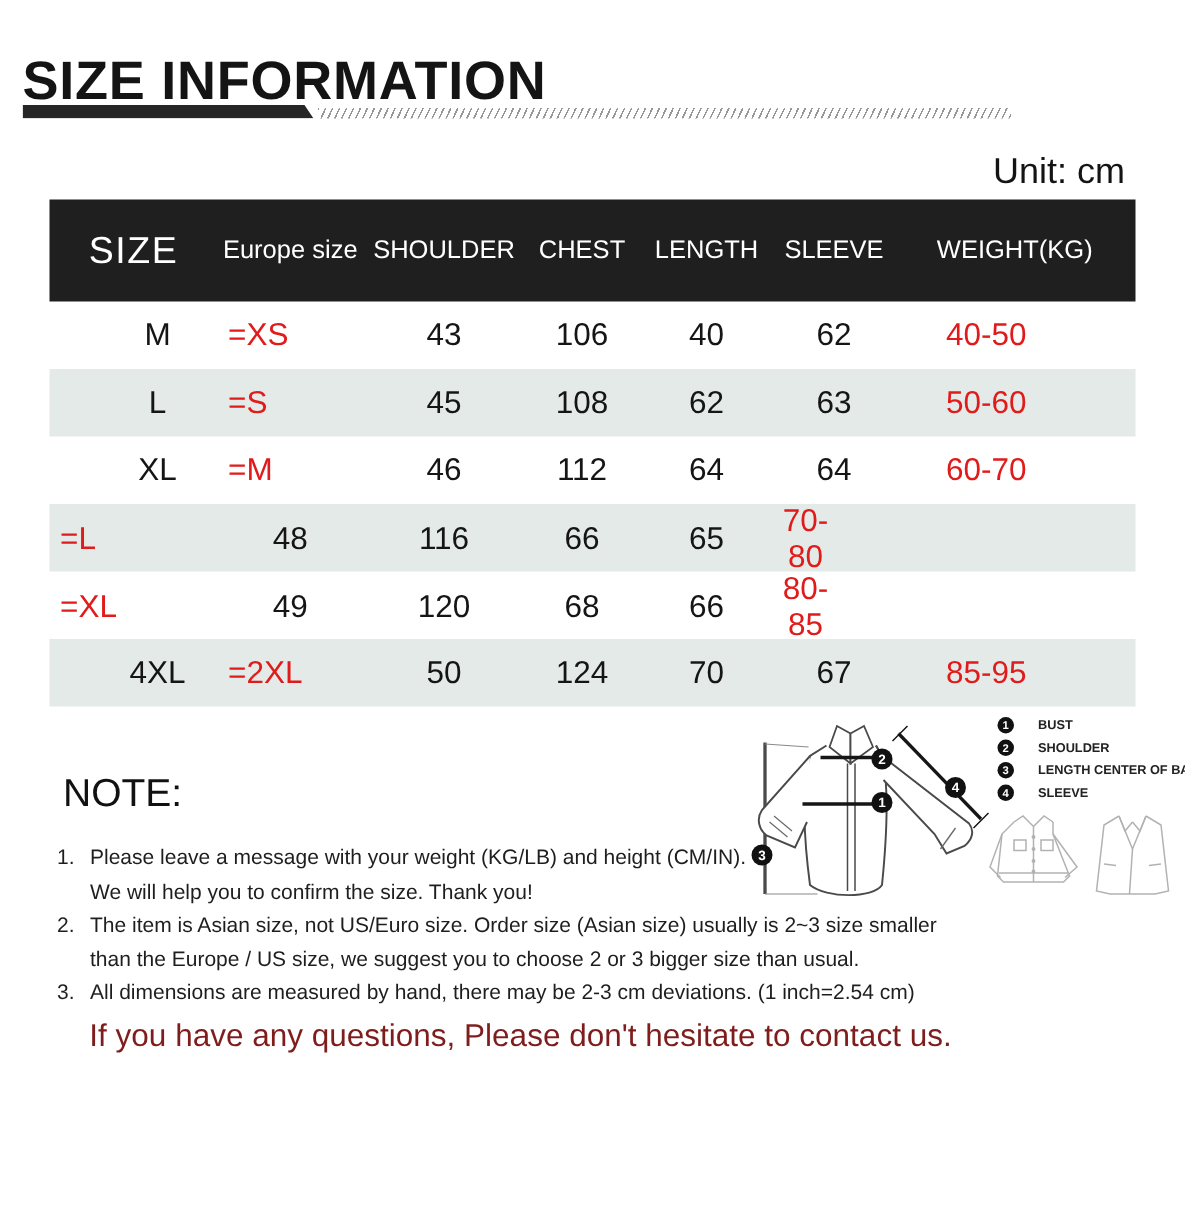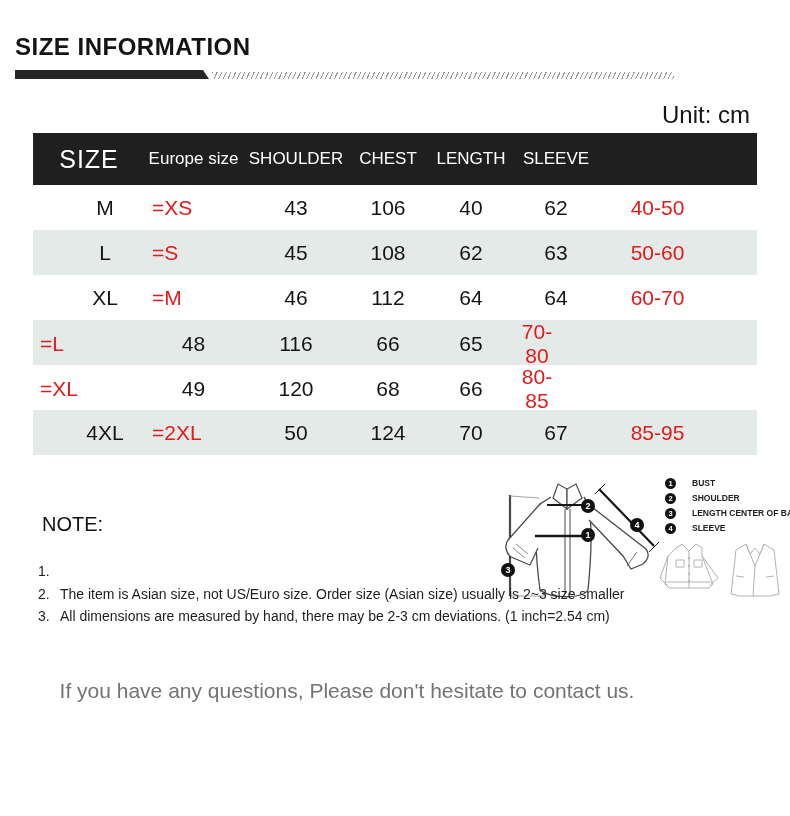--- a/index.html
+++ b/index.html
@@ -1,34 +1,34 @@
 <!DOCTYPE html>
 <html><head>
 <meta charset="utf-8">
 <style>
   * { margin:0; padding:0; box-sizing:border-box; }
   html,body { background:#ffffff; }
   body { font-family:"Liberation Sans", sans-serif; }
   .page { position:relative; width:790px; height:816px; background:#fff; overflow:hidden; }
 
   
-  .title { position:absolute; left:15px; top:33px; font-size:24px; font-weight:600;
+  .title { position:absolute; left:15px; top:33px; font-size:36px; font-weight:600;
            letter-spacing:0.5px; color:#141414; }
   .title-bar { position:absolute; left:15px; top:70px; width:194px; height:9px; background:#262626;
                clip-path:polygon(0 0, calc(100% - 6px) 0, 100% 100%, 0 100%); }
   .title-hatch { position:absolute; left:212px; top:72px; width:462px; height:7px;
                  background:repeating-linear-gradient(115deg, #979797 0px, #979797 1px, transparent 1px, transparent 4.2px); }
 
   
   .unit { position:absolute; right:40px; top:101px; font-size:24px; color:#141414; }
 
   
   .size-table { position:absolute; left:33px; top:133px; width:724px; }
   .t-row { display:grid; grid-template-columns:112px 97px 108px 76px 90px 80px 161px; align-items:center; }
-  .t-head { height:52px; background:#1f1f1f; color:#ffffff; }
+  .t-head { height:68px; background:#1f1f1f; color:#ffffff; }
   .t-head .c { text-align:center; font-size:17px; }
   .t-head .c-size { font-size:25px; letter-spacing:1px; }
   .t-body .t-row { height:45px; font-size:21px; color:#151515; }
   .t-body .t-row:nth-child(even) { background:#e4eae7; }
   .c { text-align:center; }
   .c-sizeval { padding-left:32px; }
   .c-europe { text-align:left; padding-left:7px; color:#e01b1b; }
   .c-weight { color:#e01b1b; padding-right:38px; }
 
   
@@ -38,49 +38,50 @@
             font-size:9px; font-weight:bold; display:flex; align-items:center; justify-content:center;
             transform:translate(-50%,-50%); }
   .legend { position:absolute; left:185px; top:14px; width:125px; }
   .legend-item { display:flex; align-items:center; height:14px; margin-bottom:1px; }
   .legend-num { width:11px; height:11px; background:#111; color:#fff; border-radius:50%; font-size:7.5px;
                 font-weight:bold; display:flex; align-items:center; justify-content:center; flex:0 0 11px; }
   .legend-label { font-size:8.5px; font-weight:bold; color:#222; margin-left:16px; white-space:nowrap; }
   .jackets-svg { position:absolute; left:178px; top:74px; }
 
   
-  .note-heading { position:absolute; left:42px; top:513px; font-size:20px; font-weight:500; color:#111;text-align:center; }
+  .note-heading { position:absolute; left:42px; top:513px; font-size:26px; font-weight:500; color:#111;text-align:center; }
   .notes { position:absolute; left:38px; top:560px; width:660px; font-size:14px; line-height:22.5px; color:#1e1e1e; }
   .note-item { display:flex; }
   .note-num { flex:0 0 22px; }
   .note-line { white-space:nowrap; }
 
   
   .footer-contact { position:absolute; left:0; top:679px; width:694px; text-align:center;
-                    font-size:21px; color:#737373; }
+                    font-size:21px; color:#7f1d1d; }
 </style>
 </head>
 <body>
 
 <div class="page">
 
   <div class="title">SIZE INFORMATION</div>
   <div class="title-bar"></div>
   <div class="title-hatch"></div>
 
   <div class="unit">Unit: cm</div>
 
   <div class="size-table">
     <div class="t-row t-head">
       <div class="c c-size">SIZE</div>
       <div class="c">Europe size</div>
       <div class="c">SHOULDER</div>
       <div class="c">CHEST</div>
       <div class="c">LENGTH</div>
       <div class="c">SLEEVE</div>
+      <div class="c">WEIGHT(KG)</div>
     </div>
     <div class="t-body">
       <div class="t-row">
         <div class="c c-sizeval">M</div>
         <div class="c c-europe">=XS</div>
         <div class="c">43</div>
         <div class="c">106</div>
         <div class="c">40</div>
         <div class="c">62</div>
         <div class="c c-weight">40-50</div>
@@ -198,25 +199,30 @@
       <path d="M88,8 L92,18 L97,12 M106,8 L102,18 L97,12"></path>
       <path d="M97,30 L95,60"></path>
       <path d="M78,40 L86,41 M108,41 L116,40"></path>
     </svg>
   </div>
 
   <div class="note-heading">NOTE:</div>
   <div class="notes">
     <div class="note-item">
       <span class="note-num">1.</span>
+      <div>
+        <div class="note-line">Please leave a message with your weight (KG/LB) and height (CM/IN).</div>
+        <div class="note-line">We will help you to confirm the size. Thank you!</div>
+      </div>
     </div>
     <div class="note-item">
       <span class="note-num">2.</span>
       <div>
         <div class="note-line">The item is Asian size, not US/Euro size. Order size (Asian size) usually is  2~3 size smaller</div>
+        <div class="note-line">than the Europe / US size, we suggest you to choose 2 or 3 bigger size than usual.</div>
       </div>
     </div>
     <div class="note-item">
       <span class="note-num">3.</span>
       <div>
         <div class="note-line">All dimensions are measured by hand, there may be 2-3 cm deviations. (1 inch=2.54 cm)</div>
       </div>
     </div>
   </div>
 

